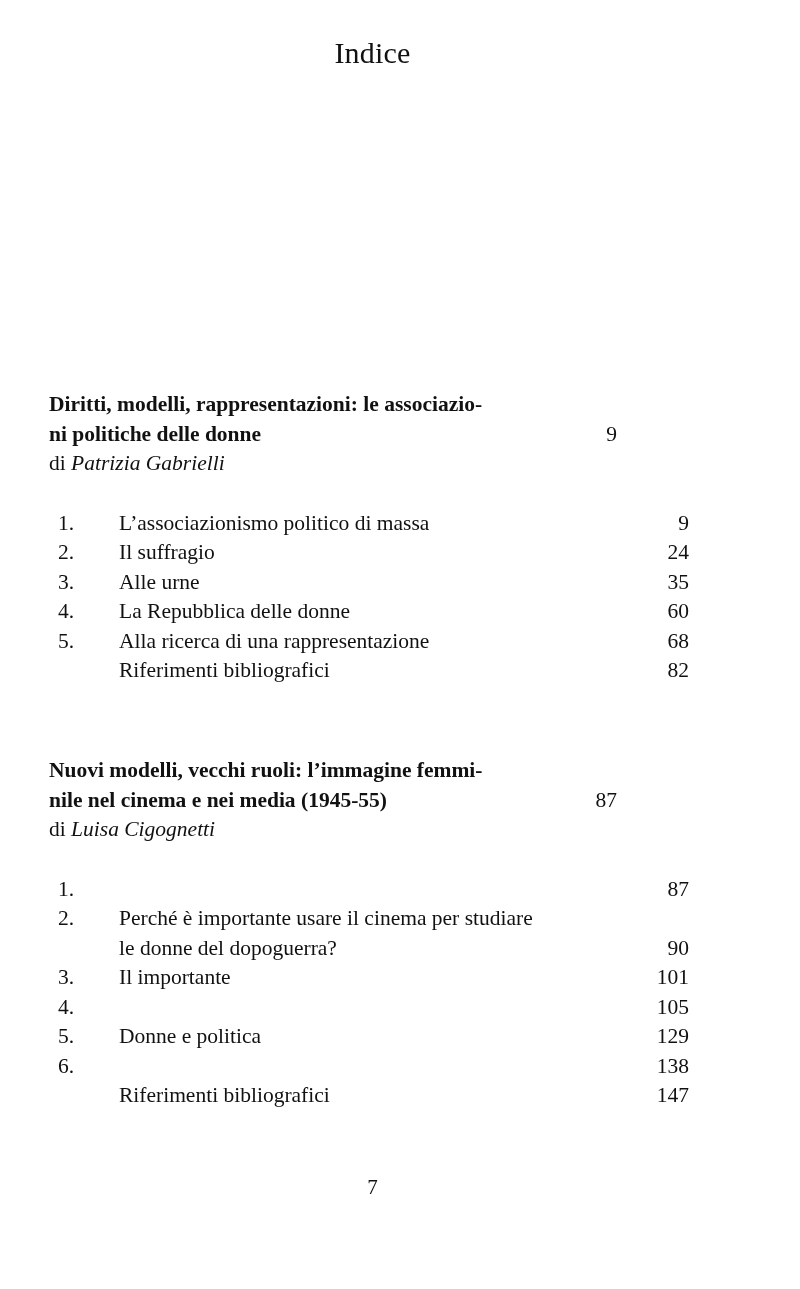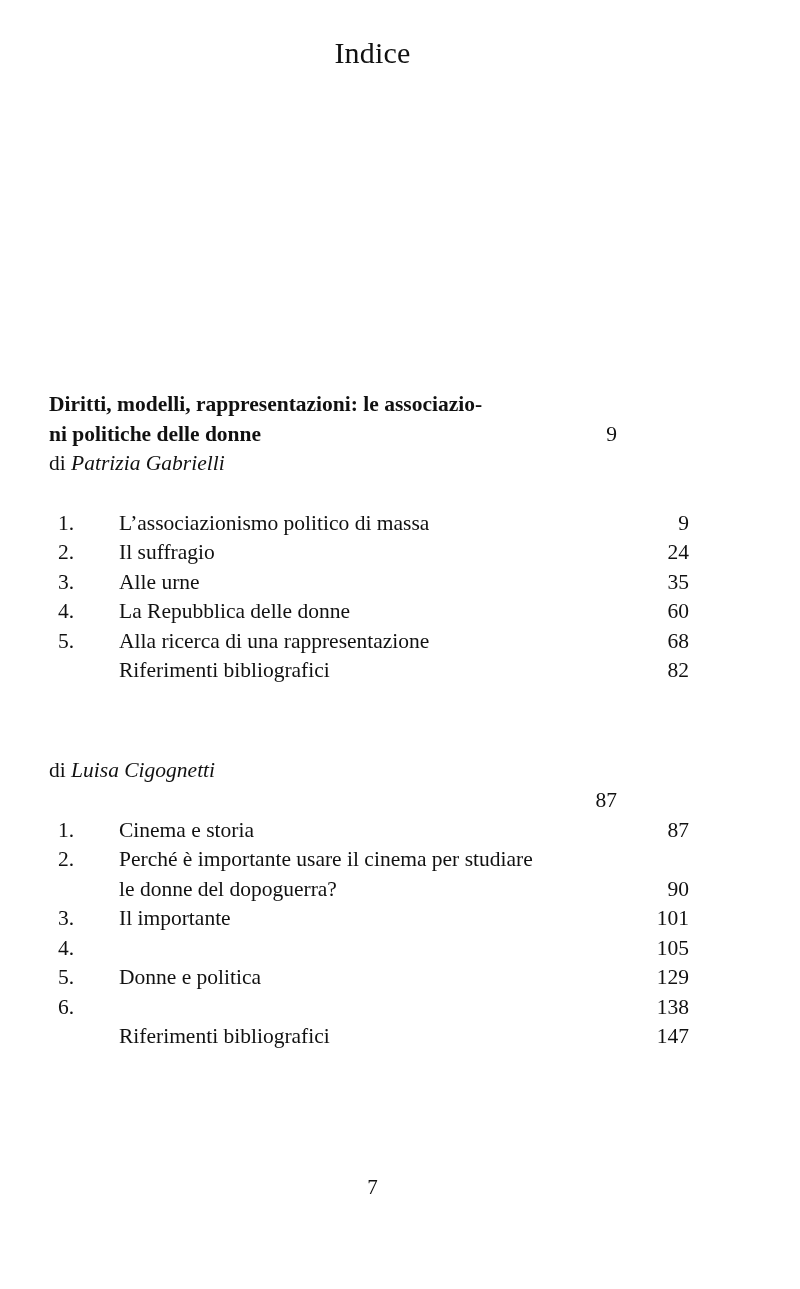--- a/index.html
+++ b/index.html
@@ -74,27 +74,30 @@
     <div class="entry">
         <span class="num"></span>
         <span class="etext">Riferimenti bibliografici</span>
         <span class="epage">82</span>
       </div>
   </div>
 </div>
 
 <div class="section" style="top:756px;">
   <div class="sec-head">
+    <div class="sec-title">
+      <div>Nuovi modelli, vecchi ruoli: l’immagine femmi-</div>
+      <div>nile nel cinema e nei media (1945-55)</div>
+    </div>
     <div class="sec-page">87</div>
     <div class="author"><span>di</span> <i>Luisa Cigognetti</i></div>
   </div>
   <div class="entries">
     <div class="entry">
         <span class="num">1.</span>
-        <span class="etext">Cinema e storia</span>
         <span class="epage">87</span>
       </div>
     <div class="entry">
         <span class="num">2.</span>
         <span class="etext"><span>Perché è importante usare il cinema per studiare</span><br><span>le donne del dopoguerra?</span></span>
         <span class="epage">90</span>
       </div>
     <div class="entry">
         <span class="num">3.</span>
         <span class="etext">Il importante</span>

